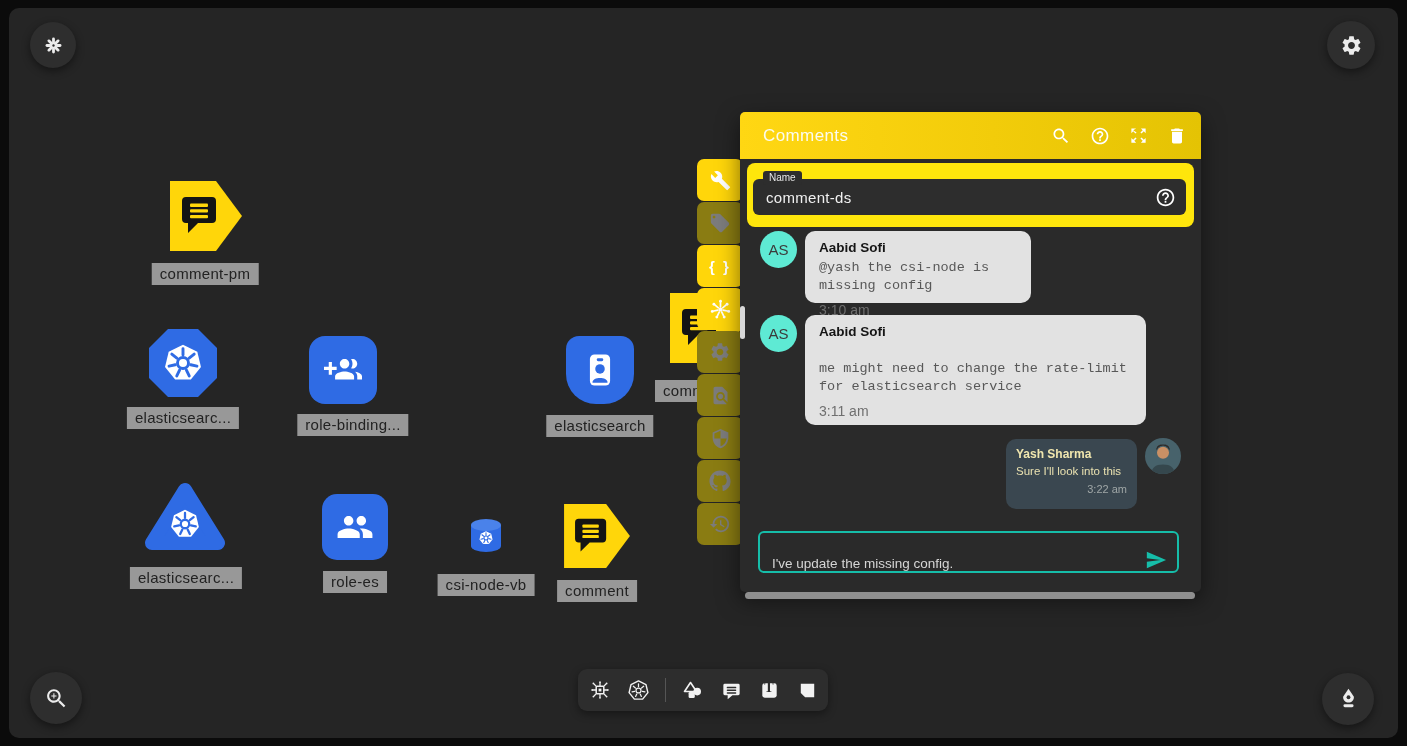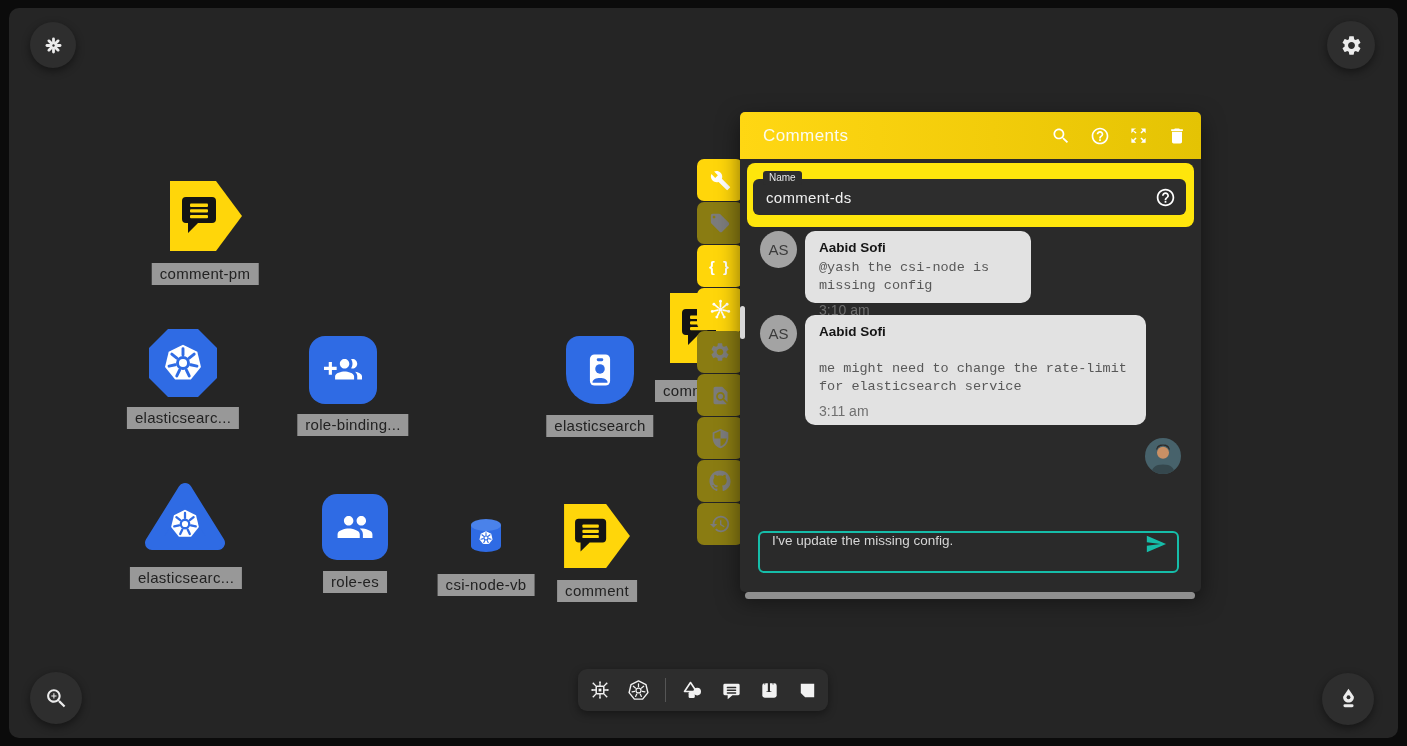--- a/index.html
+++ b/index.html
@@ -26,31 +26,31 @@
   #panel-header{position:absolute;left:0;top:0;right:0;height:47px;border-radius:5px 5px 0 0;
     background:linear-gradient(90deg,#FFD713 0%,#F2CC0A 55%,#E4C304 100%);
     display:flex;align-items:center;color:#fbfbef;}
   #panel-title{font-size:17px;margin-left:23px;letter-spacing:.4px;}
   #panel-header .hicons{margin-left:auto;margin-right:14px;display:flex;align-items:center;gap:19px;color:#ffffff;}
   #name-wrap{position:absolute;left:7px;top:51px;width:447px;height:64px;background:#FEE60C;border-radius:8px;}
   #name-input-box{position:absolute;left:6px;right:8px;top:16px;height:36px;background:#2d2d2d;border-radius:6px;}
   #name-chip{position:absolute;left:16px;top:8px;background:#2d2d2d;color:#e6e6e6;font-size:10px;padding:1px 6px 2px;border-radius:3px;z-index:2;}
   #name-input{position:absolute;left:0;top:0;width:100%;height:100%;background:transparent;border:none;outline:none;
     color:#f0f0f0;font-size:15px;padding:0 40px 0 13px;box-sizing:border-box;font-family:"Liberation Sans",sans-serif;letter-spacing:.3px;}
-  .avatar-as{position:absolute;width:37px;height:37px;border-radius:50%;background:#a3a3a3;color:#3b3b3b;
+  .avatar-as{position:absolute;width:37px;height:37px;border-radius:50%;background:#5eead4;color:#3b3b3b;
     display:flex;align-items:center;justify-content:center;font-size:15px;}
   .bubble-light{position:absolute;background:#e2e2e2;border-radius:10px;padding:9px 14px;box-sizing:border-box;}
   .bubble-light .author{font-size:13.5px;font-weight:bold;color:#161616;}
   .bubble-light .text{font-size:13.5px;color:#585858;margin-top:4px;line-height:1.35;font-family:Liberation Mono, monospace;}
   .bubble-light .time{font-size:14px;color:#6f6f6f;margin-top:7px;}
   .bubble-dark{position:absolute;background:#3a4750;border-radius:10px;padding:8px 10px;box-sizing:border-box;}
   .bubble-dark .author{font-size:12px;font-weight:bold;color:#f0e6ae;white-space:nowrap;}
   .bubble-dark .text{font-size:11.5px;color:#e8e0af;margin-top:4px;white-space:nowrap;}
   .bubble-dark .time{font-size:11px;color:#9fa6a6;margin-top:6px;text-align:right;}
-  #chat-input-row{position:absolute;left:18px;top:419px;width:421px;height:42px;border:2px solid #16BDA9;border-radius:6px;box-sizing:border-box;display:flex;align-items:flex-start;background:#2a2a2a;}
+  #chat-input-row{position:absolute;left:18px;top:419px;width:421px;height:42px;border:2px solid #16BDA9;border-radius:6px;box-sizing:border-box;display:flex;align-items:flex-end;background:#2a2a2a;}
   #chat-input{flex:1;background:transparent;border:none;outline:none;color:#d6d6d6;font-size:13.5px;padding:0 8px 0 12px;font-family:"Liberation Sans",sans-serif;}
   #send-btn{width:30px;display:flex;align-items:center;justify-content:center;color:#16BDA9;cursor:pointer;margin-right:6px;}
   
   #bottom-toolbar{position:absolute;left:578px;top:669px;width:250px;height:42px;background:#2d2d2d;border-radius:9px;z-index:5;
     display:flex;align-items:center;justify-content:center;gap:15px;color:#f2f2f2;box-shadow:0 3px 8px rgba(0,0,0,.4);}
   .vdiv{width:1px;height:24px;background:#555;}
   .ticon{display:flex;align-items:center;justify-content:center;cursor:pointer;}
   
   #panel-vthumb{position:absolute;left:740px;top:306px;width:5px;height:33px;background:#d8d8d8;border-radius:3px;z-index:7;}
   #panel-hbar{position:absolute;left:745px;top:592px;width:450px;height:7px;background:#8f8f8f;border-radius:4px;z-index:7;}
@@ -387,20 +387,25 @@
   </div>
 
   <div class="avatar-as" style="left:20px;top:203px;">AS</div>
   <div class="bubble-light" style="left:65px;top:203px;width:341px;height:110px;">
     <div class="author">Aabid Sofi</div>
     <div style="height:17px;"></div>
     <div class="text">me might need to change the rate-limit for elasticsearch service</div>
     <div class="time">3:11 am</div>
   </div>
 
+  <div class="bubble-dark" style="left:266px;top:327px;width:131px;height:70px;">
+    <div class="author">Yash Sharma</div>
+    <div class="text">Sure I'll look into this</div>
+    <div class="time">3:22 am</div>
+  </div>
   <svg style="position:absolute;left:405px;top:326px;border-radius:50%;" width="36" height="36" viewBox="0 0 36 36">
       <use href="#i-avatar-photo"></use>
     </svg>
 
   <div id="chat-input-row">
     <input id="chat-input" value="I've update the missing config." style="">
     <span id="send-btn">
       <svg width="22" height="22" viewBox="0 0 24 24">
           <use href="#i-send"></use>
         </svg>

